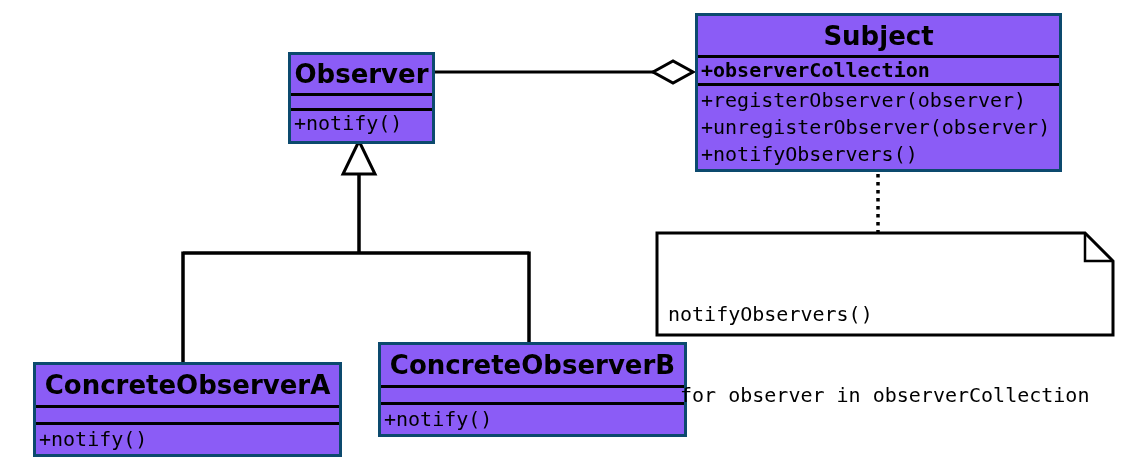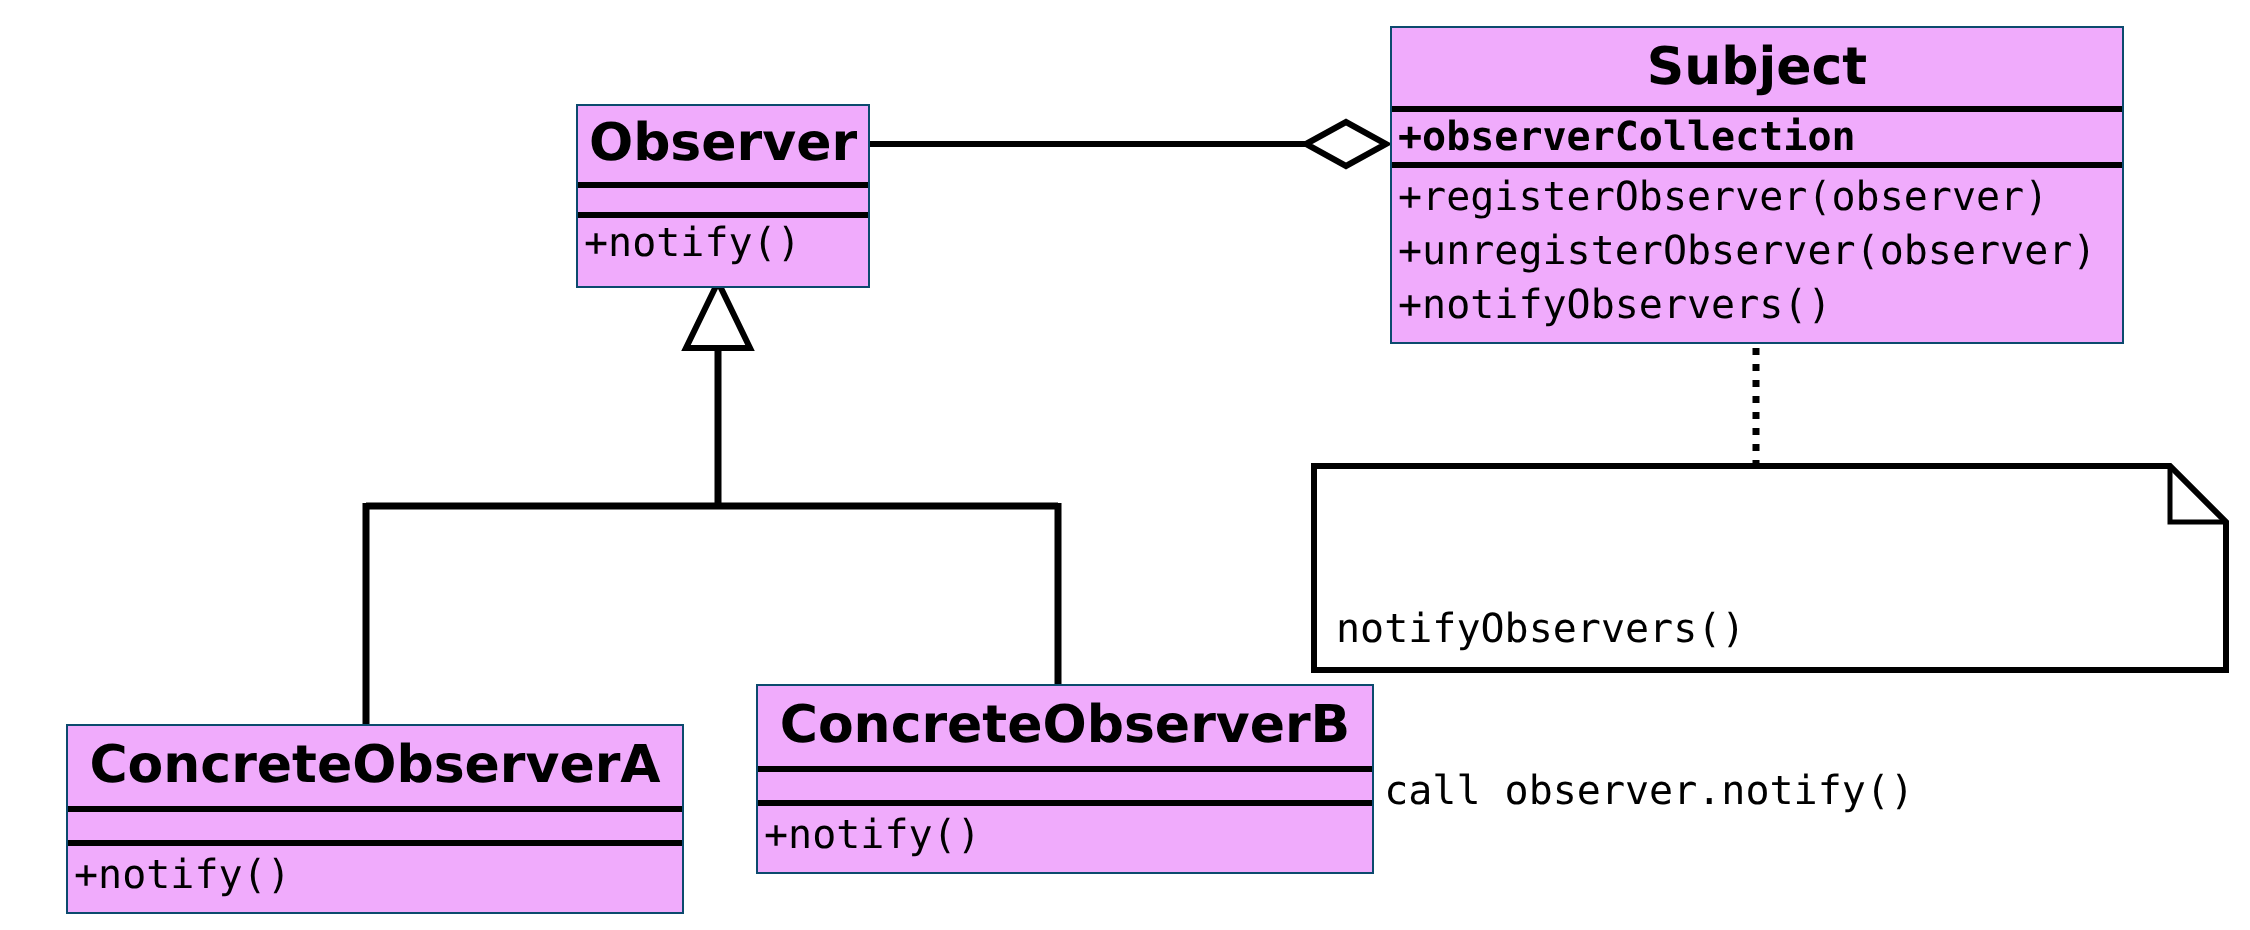--- a/index.html
+++ b/index.html
@@ -12,22 +12,22 @@
     font-family: "DejaVu Sans", sans-serif;
     overflow: hidden;
   }
   #connector-layer {
     position: absolute;
     left: 0; top: 0;
     width: 1125px; height: 465px;
   }
   .cls {
     position: absolute;
-    border: 1px solid #0c4a6e;
-    background: #f0abfc;
+    border: 3px solid #0c4a6e;
+    background: #8b5cf6;
     display: flex;
     flex-direction: column;
   }
   .cls .title {
     display: flex;
     align-items: center;
     justify-content: center;
     font-weight: bold;
     font-size: 26px;
     letter-spacing: 0px;
@@ -128,16 +128,17 @@
   <div class="cls" id="cls-concrete-b">
     <div class="title">ConcreteObserverB</div>
     <div class="attrs"></div>
     <div class="methods">
       <div class="member">+notify()</div>
     </div>
   </div>
 
   <div id="note-text">
     <div>notifyObservers()</div>
+    <div> for observer in observerCollection</div>
     <div>  call observer.notify()</div>
   </div>
 
 </div>
 
 </body></html>

